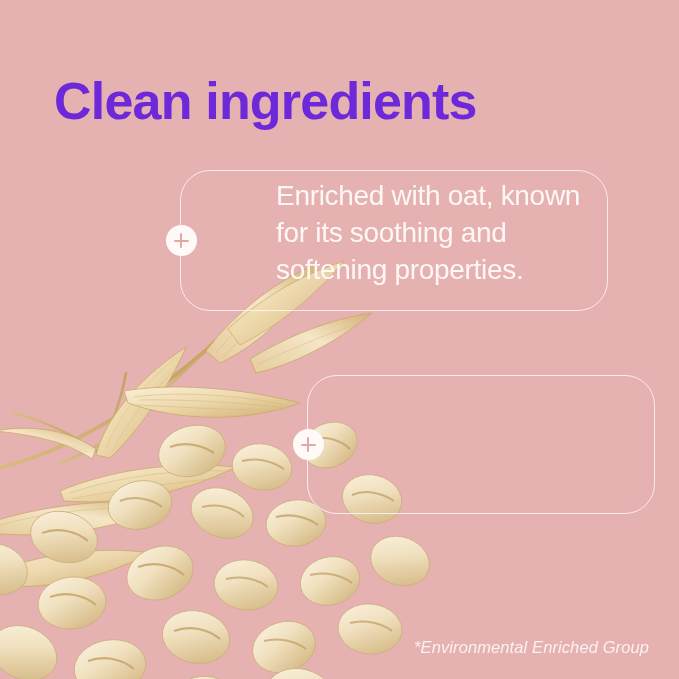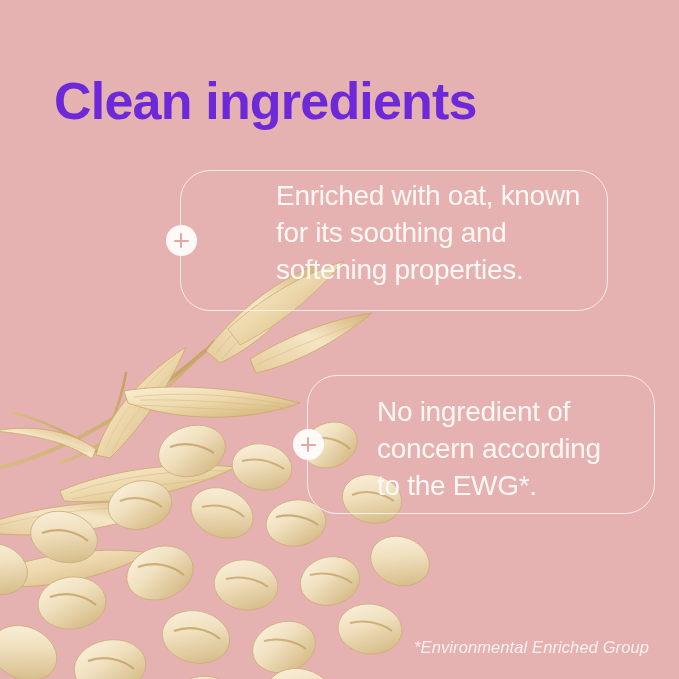--- a/index.html
+++ b/index.html
@@ -320,20 +320,17 @@
     <div class="card-text">Enriched with oat, known
 for its soothing and
 softening properties.</div>
   </div>
 
   <div class="card" id="card-2">
     <div class="plus-badge">
       <span class="bar h"></span>
       <span class="bar v"></span>
     </div>
-    <div class="card-text">No ingredient of
-concern according
-to the EWG*.</div>
   </div>
 
   <div id="footnote">*Environmental Enriched Group</div>
 
 </div>
 
 </body></html>

